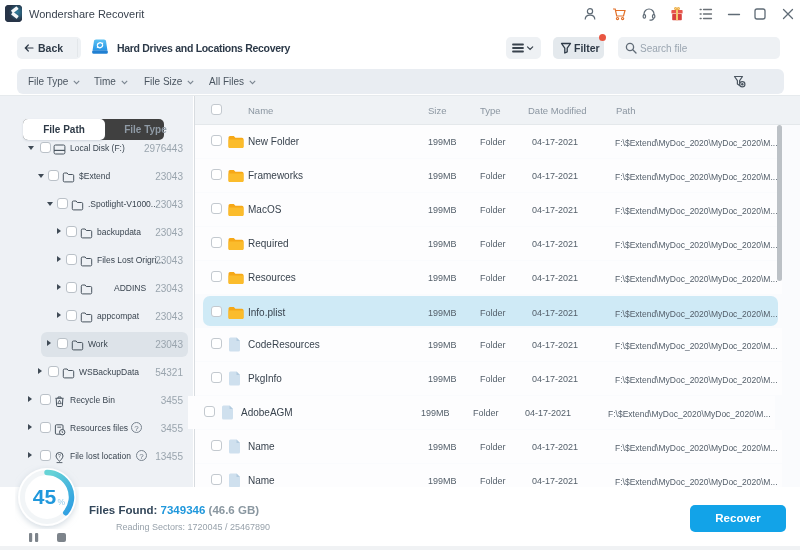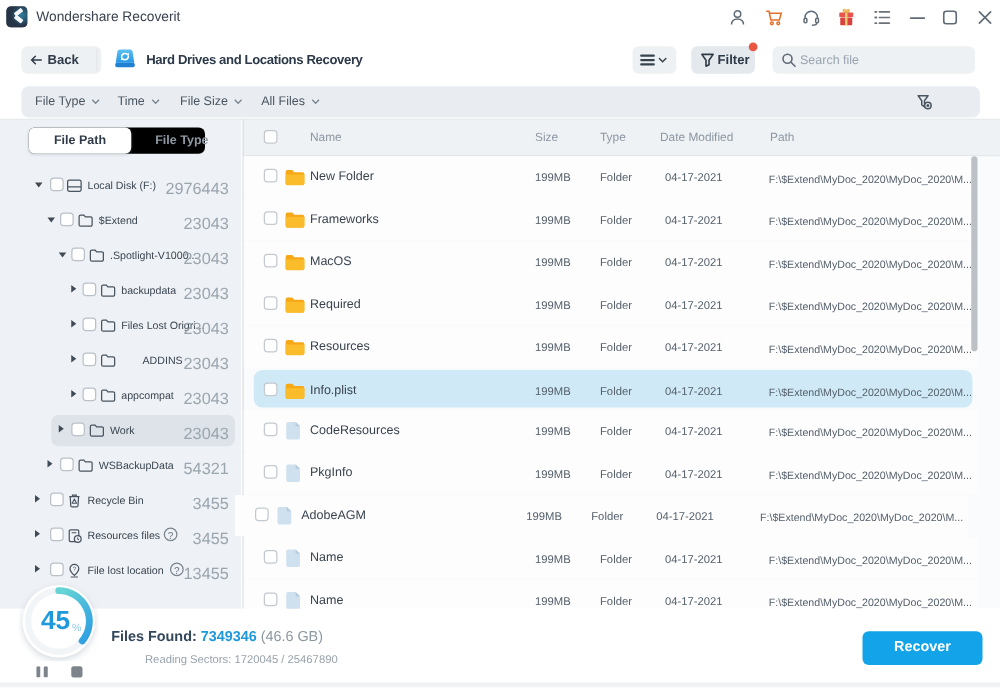--- a/index.html
+++ b/index.html
@@ -23,30 +23,30 @@
 #searchbox span { position:absolute; left:22px; top:6px; font-size:10px; color:#9aa5b0; }
 
 
 #filterbar { position:absolute; left:17px; top:69px; width:767px; height:25px; background:#e9edf2; border-radius:6px; }
 .fitem { position:absolute; top:7px; font-size:10px; color:#4a5560; }
 #reset { position:absolute; right:9px; top:6px; font-size:10px; color:#4a5560;margin-top:35px; }
 
 
 #sidebar { position:absolute; left:0; top:95px; width:193px; height:392px; background:#eef1f5; }
 #sidesep { position:absolute; left:194px; top:95px; width:3px; height:392px; background:#d8dce0; }
-#tabs { position:absolute; left:23px; top:102px; width:141px; height:21px; background:#000000; border-radius:5px; }
+#tabs { position:absolute; left:23px; top:119px; width:141px; height:21px; background:#404040; border-radius:5px; }
 #tab1 { position:absolute; left:0; top:0; width:82px; height:21px; background:#fff; border-radius:5px; text-align:center; line-height:21px; font-size:10px; font-weight:bold; color:#2e3a47; box-shadow:0 1px 2px rgba(120,135,150,0.25); }
 #tab2 { position:absolute; left:82px; top:0; width:81px; height:21px; text-align:center; line-height:21px; font-size:10px; font-weight:bold; color:#8f9aa5; }
 .trow { position:absolute; height:28px; width:193px; left:0; }
 .caret-d { position:absolute; top:12px; width:0; height:0; border-left:3px solid transparent; border-right:3px solid transparent; border-top:4px solid #3f4a55; }
 .caret-r { position:absolute; top:10px; width:0; height:0; border-top:3px solid transparent; border-bottom:3px solid transparent; border-left:4px solid #3f4a55; }
 .cb { position:absolute; width:11px; height:11px; border:1px solid #bac1c8; border-radius:3px; background:#fff; top:8px; }
 .tico { position:absolute; top:8px; width:13px; height:13px; }
 .tlabel { position:absolute; top:9px; font-size:8.5px; color:#3a4550; white-space:nowrap; }
-.tcount { position:absolute; right:10px; top:9px; font-size:13px; color:#9aa5ae;margin-left:24px; }
+.tcount { position:absolute; right:10px; top:9px; font-size:10px; color:#9aa5ae;margin-left:24px; }
 #workhl { position:absolute; left:41px; top:332px; width:147px; height:25px; background:#dde3e9; border-radius:6px; }
 
 
 #tablebg { position:absolute; left:195px; top:125px; width:605px; height:362px; background:#fafbfd; }
 #theadband { position:absolute; left:195px; top:95px; width:605px; height:30px; background:#eff2f5; }
 #theadline { position:absolute; left:195px; top:124px; width:605px; height:1px; background:#e4e8eb; }
 #topline { position:absolute; left:0; top:95px; width:800px; height:1px; background:#e6eaed; }
 .th { position:absolute; top:105px; font-size:9.5px; color:#8b96a1; }
 .row { position:absolute; width:587px; height:33px; background:#fdfdfe; }
 .row.hl { background:#cfeaf6; border-radius:7px; }
@@ -55,21 +55,21 @@
 .rsmall { position:absolute; font-size:9px; color:#55606b; white-space:nowrap; }
 .rpath { position:absolute; font-size:8.5px; color:#55606b; white-space:nowrap; }
 #scrollthumb { position:absolute; left:777px; top:125px; width:5px; height:156px; background:#bcc1c6; border-radius:3px; }
 
 
 #footer { position:absolute; left:0; top:487px; width:800px; height:63px; background:#fff; }
 #footline { position:absolute; left:0; top:546px; width:800px; height:4px; background:#f0f2f4; }
 #circle-wrap { position:absolute; left:15px; top:465px; width:64px; height:64px; }
 #ff1 { position:absolute; left:89px; top:504px; font-size:11.5px; color:#33475a; font-weight:bold; }
 #ff1 .num { color:#2098dc; }
-#ff1 .gb { color:#8a97a0; font-weight:normal; }
+#ff1 .gb { color:#8a97a0; font-weight:bold; }
 #ff2 { position:absolute; left:90px; top:522px; font-size:9px; color:#98a2ab;padding-left:26px; }
 #recover { position:absolute; left:690px; top:505px; width:96px; height:27px; background:#12a3e8; border-radius:5px; color:#fff; font-size:11.5px; font-weight:bold; text-align:center; line-height:27px; }
 #pausebtn { position:absolute; left:29px; top:533px; }
 #stopbtn { position:absolute; left:57px; top:533px; width:9px; height:9px; background:#7d848b; border-radius:2px; }
 </style>
 </head>
 <body>
 
 <div id="logo" class="abs" style="left:5px;top:5px">
   <svg width="17" height="17" viewBox="0 0 17 17">

